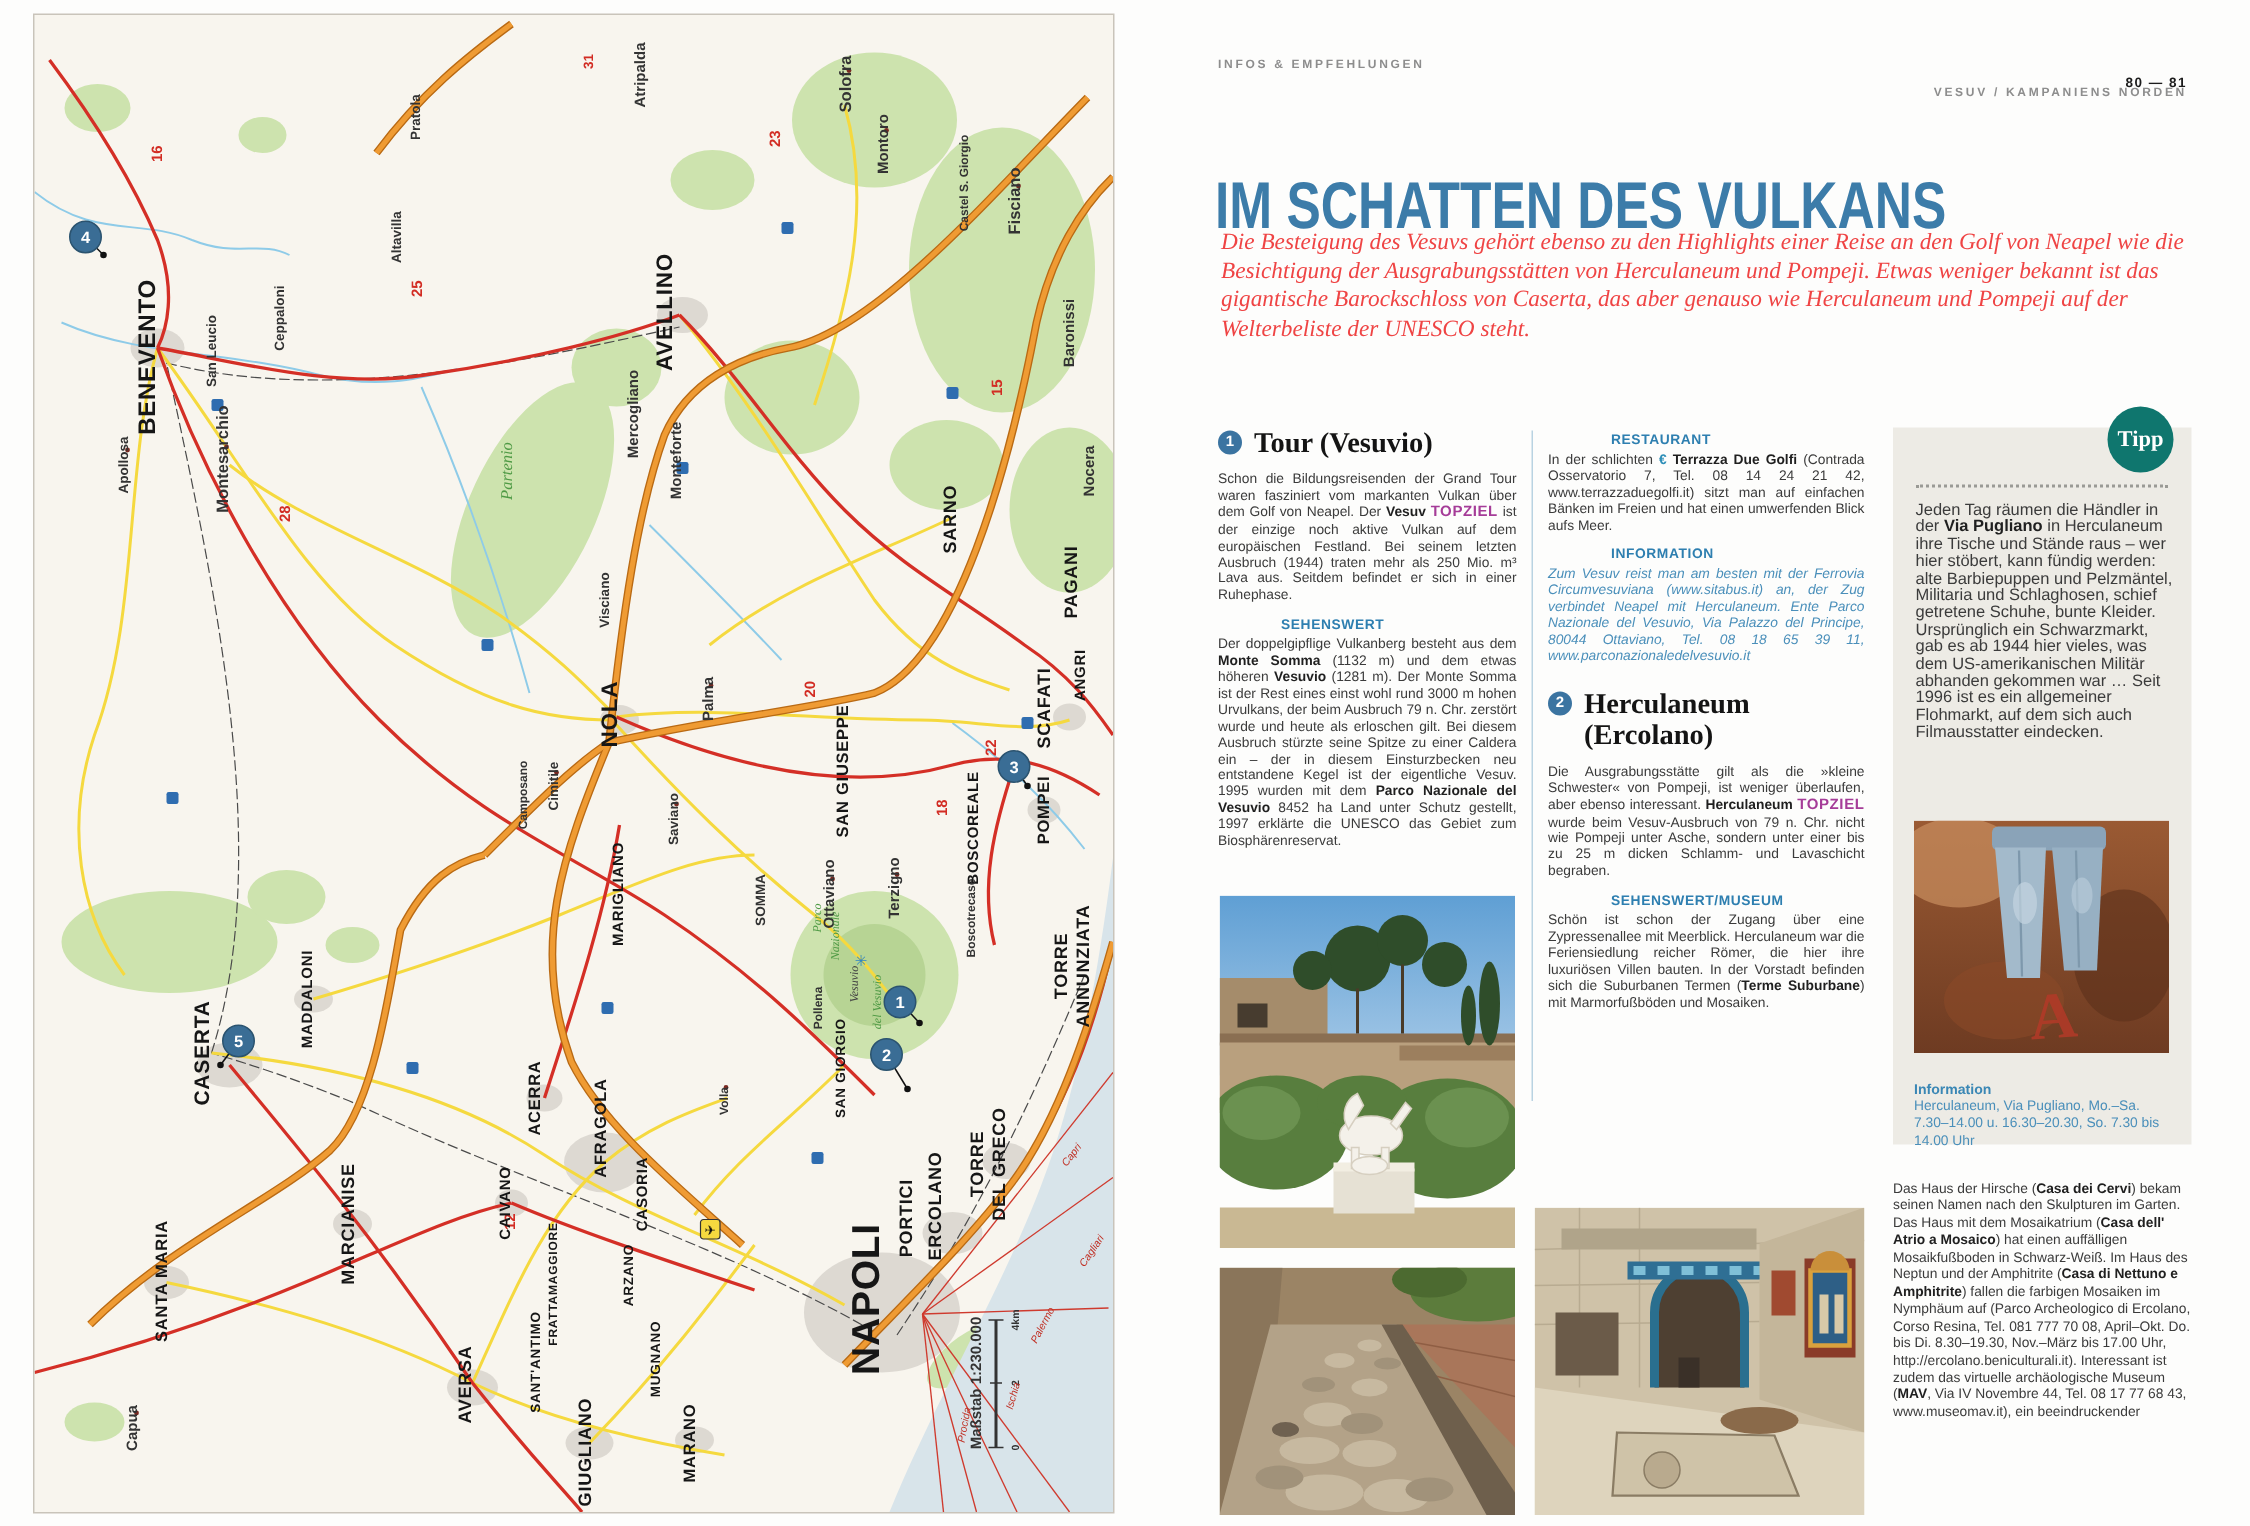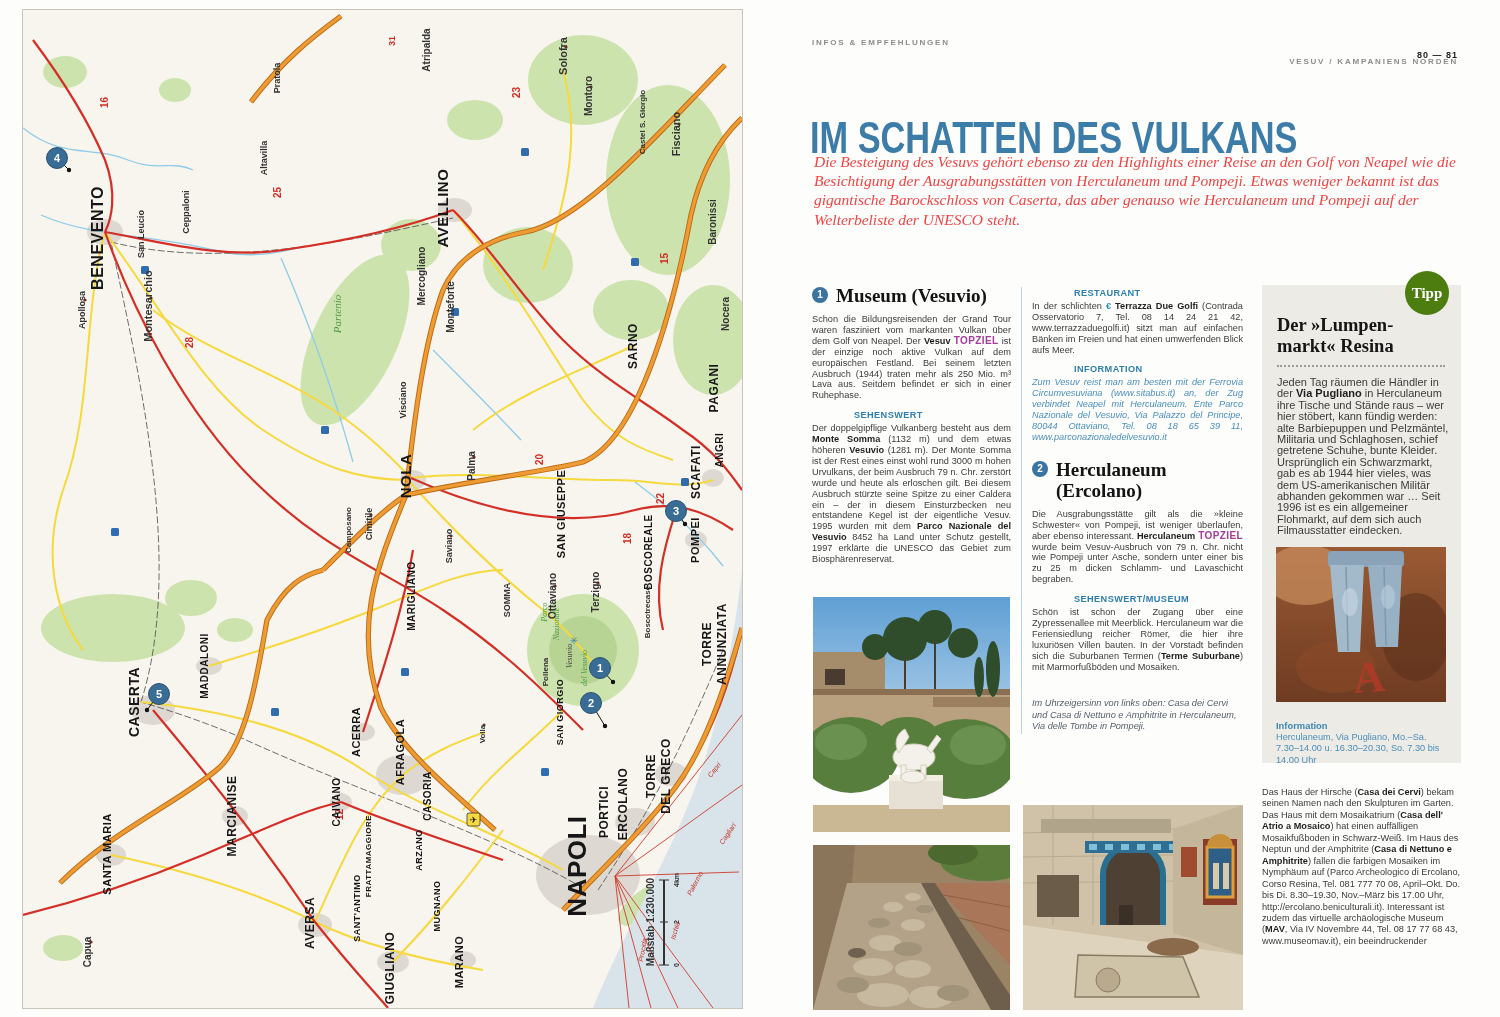--- a/index.html
+++ b/index.html
@@ -30,21 +30,21 @@
   .subhead{color:#2e7fb0;font-weight:bold;font-size:9.2px;letter-spacing:.4px;margin:9px 0 2px 0;text-align:left;padding-left:42px;}
   .rich .b{font-weight:bold;color:#1f1f1f;}
   .rich .tz{color:#a53c98;font-weight:bold;font-size:10px;letter-spacing:.4px;}
   .rich .eu{color:#2e8fb8;font-weight:bold;}
   .blue-body{color:#4a8fba;font-style:italic;}
   .caption{font-style:italic;color:#55606a;margin-top:26px;text-align:left;font-size:9.2px;line-height:11.5px;}
   p{margin:0 0 2px 0;}
   
   .tipp{position:absolute;left:1262px;top:285px;width:199px;height:478px;background:#edebe5;padding:0;}
   .tipp-inner{padding:30px 14px 0 15px;}
-  .tipp-circle{position:absolute;right:12px;top:-14px;width:44px;height:44px;border-radius:50%;background:#4d7c0f;color:#fff;font-family:"Liberation Serif",serif;font-weight:bold;font-size:15px;text-align:center;line-height:44px;}
+  .tipp-circle{position:absolute;right:12px;top:-14px;width:44px;height:44px;border-radius:50%;background:#0f766e;color:#fff;font-family:"Liberation Serif",serif;font-weight:bold;font-size:15px;text-align:center;line-height:44px;}
   .tipp-head{font-family:"Liberation Serif",serif;font-weight:bold;font-size:18.5px;line-height:21px;color:#151515;}
   .tipp-dots{border-bottom:2px dotted #9a9a95;margin:8px 0 10px 0;width:168px;}
   .tipp-body{font-size:11px;line-height:11.4px;color:#3b3b3b;text-align:left;width:172px;}
   .tipp-body .b{font-weight:bold;color:#1f1f1f;}
   .tipp-info-h{color:#3a87b5;font-weight:bold;font-size:9.4px;margin:10px 0 1px 0;}
   .tipp-info{color:#4a8fba;font-size:9.2px;line-height:11.4px;width:176px;}
   .bottom-para{position:absolute;left:1262px;top:787px;width:199px;font-size:9.2px;line-height:11.45px;color:#3b3b3b;text-align:left;}
   .bottom-para .b{font-weight:bold;color:#1f1f1f;}
   
   .photo{position:absolute;overflow:hidden;}
@@ -353,50 +353,45 @@
 <div class="hdr-pages">80 — 81</div>
 
 <h1 class="title">IM SCHATTEN DES VULKANS</h1>
 <div class="intro">Die Besteigung des Vesuvs gehört ebenso zu den Highlights einer Reise an den Golf von Neapel wie die Besichtigung der Ausgrabungsstätten von Herculaneum und Pompeji. Etwas weniger bekannt ist das gigantische Barockschloss von Caserta, das aber genauso wie Herculaneum und Pompeji auf der Welterbeliste der UNESCO steht.</div>
 
 <div class="vrule"></div>
 
 <div class="col col1">
   <div class="sec-head">
     <span class="badge">1</span>
-    <span>Museum (Vesuvio)</span>
+    <span>Tour (Vesuvio)</span>
   </div>
   <p class="rich"><span>Schon die Bildungsreisenden der Grand Tour waren fasziniert vom markanten Vulkan über dem Golf von Neapel. Der </span><span class="b">Vesuv</span><span> </span><span class="tz">TOPZIEL</span><span> ist der einzige noch aktive Vulkan auf dem europäischen Festland. Bei seinem letzten Ausbruch (1944) traten mehr als 250 Mio. m³ Lava aus. Seitdem befindet er sich in einer Ruhephase.</span></p>
   <div class="subhead">SEHENSWERT</div>
   <p class="rich"><span>Der doppelgipflige Vulkanberg besteht aus dem </span><span class="b">Monte Somma</span><span> (1132 m) und dem etwas höheren </span><span class="b">Vesuvio</span><span> (1281 m). Der Monte Somma ist der Rest eines einst wohl rund 3000 m hohen Urvulkans, der beim Ausbruch 79 n. Chr. zerstört wurde und heute als erloschen gilt. Bei diesem Ausbruch stürzte seine Spitze zu einer Caldera ein – der in diesem Einsturzbecken neu entstandene Kegel ist der eigentliche Vesuv. 1995 wurden mit dem </span><span class="b">Parco Nazionale del Vesuvio</span><span> 8452 ha Land unter Schutz gestellt, 1997 erklärte die UNESCO das Gebiet zum Biosphärenreservat.</span></p>
 </div>
 
 <div class="col col2">
   <div class="subhead" style="margin-top:0">RESTAURANT</div>
   <p class="rich"><span>In der schlichten </span><span class="eu">€</span><span> </span><span class="b">Terrazza Due Golfi</span><span> (Contrada Osservatorio 7, Tel. 08 14 24 21 42, www.terrazzaduegolfi.it) sitzt man auf einfachen Bänken im Freien und hat einen umwerfenden Blick aufs Meer.</span></p>
   <div class="subhead">INFORMATION</div>
   <p class="blue-body">Zum Vesuv reist man am besten mit der Ferrovia Circumvesuviana (www.sitabus.it) an, der Zug verbindet Neapel mit Herculaneum. Ente Parco Nazionale del Vesuvio, Via Palazzo del Principe, 80044 Ottaviano, Tel. 08 18 65 39 11, www.parconazionaledelvesuvio.it</p>
   <div class="sec-head" style="margin-top:16px">
     <span class="badge">2</span>
     <span>Herculaneum</span><br>
     <span>(Ercolano)</span>
   </div>
   <p class="rich"><span>Die Ausgrabungsstätte gilt als die »kleine Schwester« von Pompeji, ist weniger überlaufen, aber ebenso interessant. </span><span class="b">Herculaneum</span><span> </span><span class="tz">TOPZIEL</span><span> wurde beim Vesuv-Ausbruch von 79 n. Chr. nicht wie Pompeji unter Asche, sondern unter einer bis zu 25 m dicken Schlamm- und Lavaschicht begraben.</span></p>
   <div class="subhead">SEHENSWERT/MUSEUM</div>
   <p class="rich"><span>Schön ist schon der Zugang über eine Zypressenallee mit Meerblick. Herculaneum war die Feriensiedlung reicher Römer, die hier ihre luxuriösen Villen bauten. In der Vorstadt befinden sich die Suburbanen Termen (</span><span class="b">Terme Suburbane</span><span>) mit Marmorfußböden und Mosaiken.</span></p>
-  <div class="caption">Im Uhrzeigersinn von links oben: Casa dei Cervi und Casa di Nettuno e Amphitrite in Herculaneum, Via delle Tombe in Pompeji.</div>
 </div>
 
 <div class="tipp">
   <div class="tipp-circle">Tipp</div>
   <div class="tipp-inner">
-    <div class="tipp-head">
-      <span>Der »Lumpen-</span><br>
-      <span>markt« Resina</span>
-    </div>
     <div class="tipp-dots"></div>
     <p class="tipp-body rich"><span>Jeden Tag räumen die Händler in der </span><span class="b">Via Pugliano</span><span> in Herculaneum ihre Tische und Stände raus – wer hier stöbert, kann fündig werden: alte Barbiepuppen und Pelzmäntel, Militaria und Schlaghosen, schief getretene Schuhe, bunte Kleider. Ursprünglich ein Schwarzmarkt, gab es ab 1944 hier vieles, was dem US-amerikanischen Militär abhanden gekommen war … Seit 1996 ist es ein allgemeiner Flohmarkt, auf dem sich auch Filmausstatter eindecken.</span></p>
   </div>
   <div style="position:absolute;left:14px;top:425px;width:176px;">
     <div class="tipp-info-h">Information</div>
     <div class="tipp-info">Herculaneum, Via Pugliano, Mo.–Sa. 7.30–14.00 u. 16.30–20.30, So. 7.30 bis 14.00 Uhr</div>
   </div>
 </div>
 
 <p class="bottom-para rich"><span>Das Haus der Hirsche (</span><span class="b">Casa dei Cervi</span><span>) bekam seinen Namen nach den Skulpturen im Garten. Das Haus mit dem Mosaikatrium (</span><span class="b">Casa dell' Atrio a Mosaico</span><span>) hat einen auffälligen Mosaikfußboden in Schwarz-Weiß. Im Haus des Neptun und der Amphitrite (</span><span class="b">Casa di Nettuno e Amphitrite</span><span>) fallen die farbigen Mosaiken im Nymphäum auf (Parco Archeologico di Ercolano, Corso Resina, Tel. 081 777 70 08, April–Okt. Do. bis Di. 8.30–19.30, Nov.–März bis 17.00 Uhr, http://ercolano.beniculturali.it). Interessant ist zudem das virtuelle archäologische Museum (</span><span class="b">MAV</span><span>, Via IV Novembre 44, Tel. 08 17 77 68 43, www.museomav.it), ein beeindruckender</span></p>

